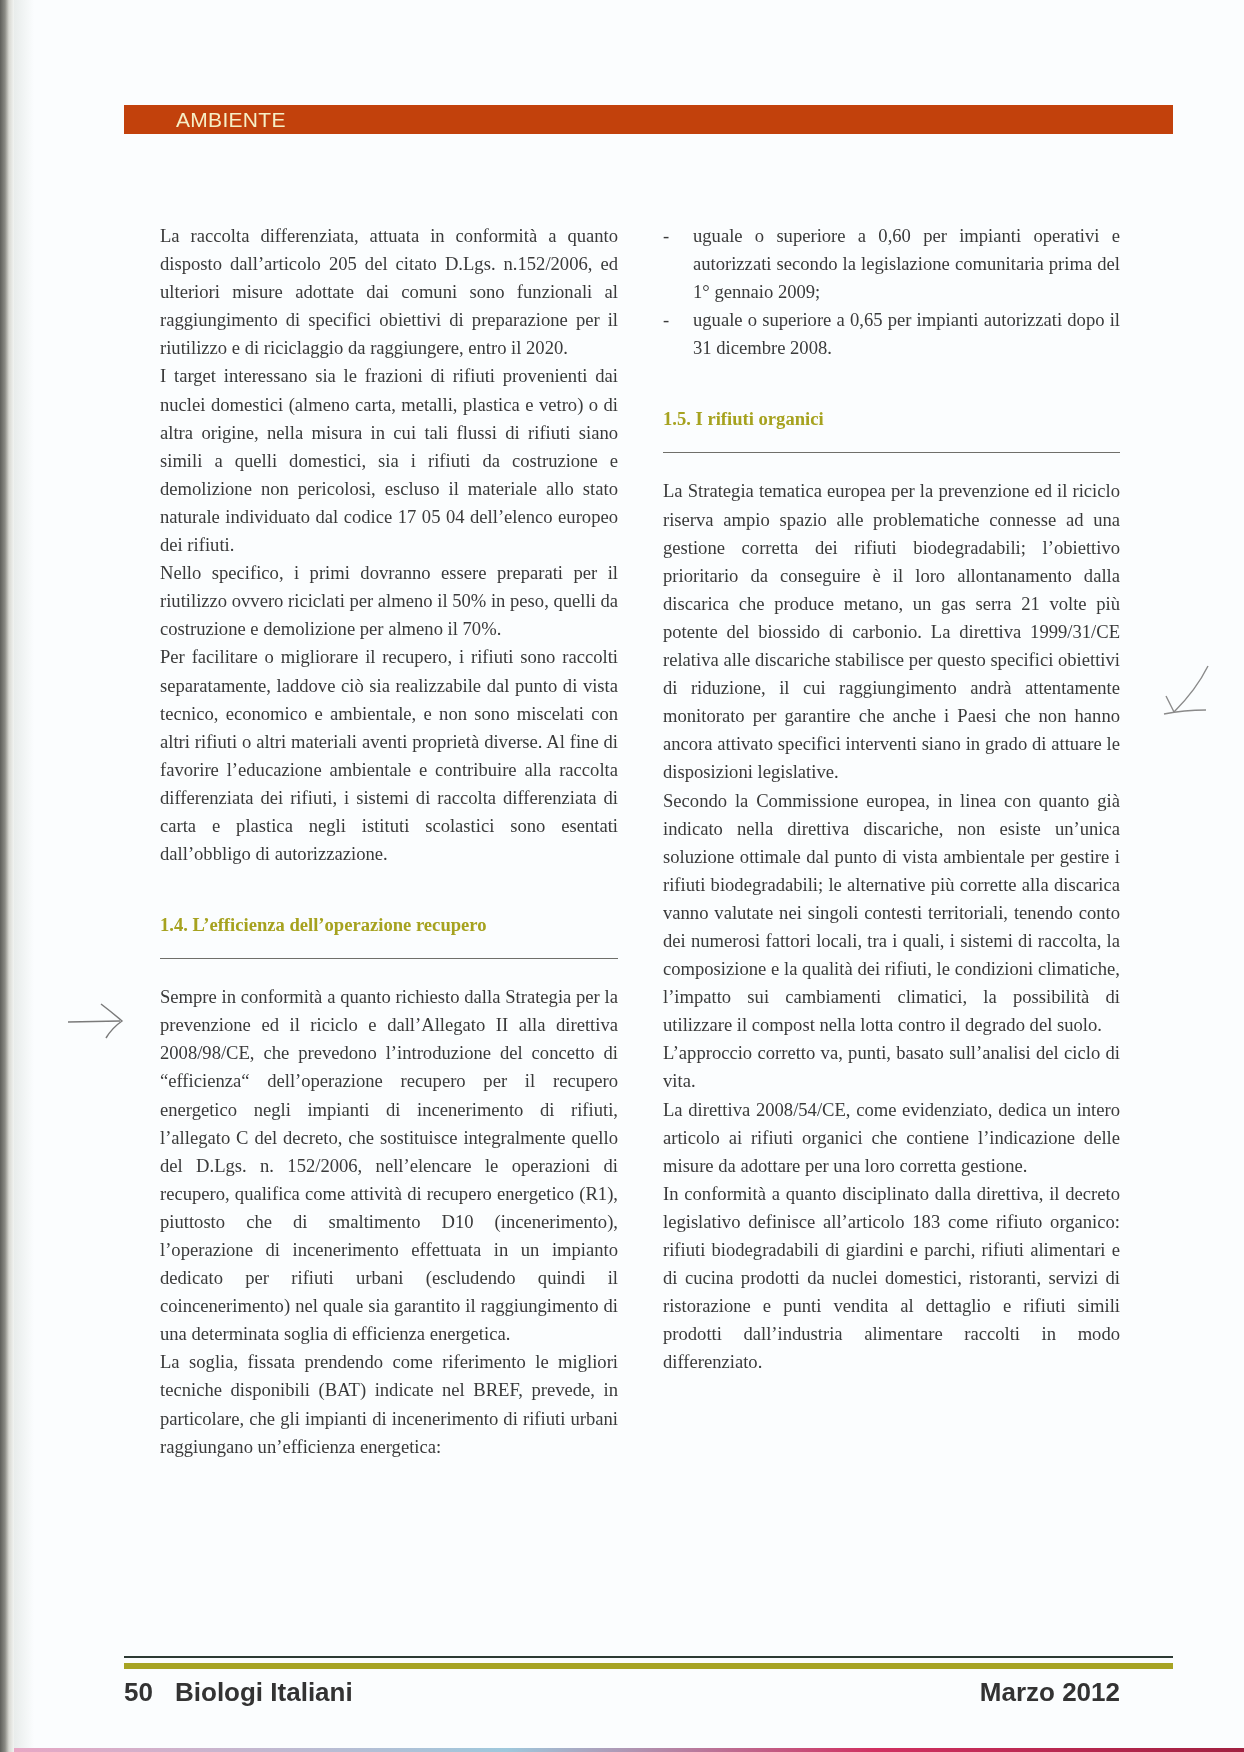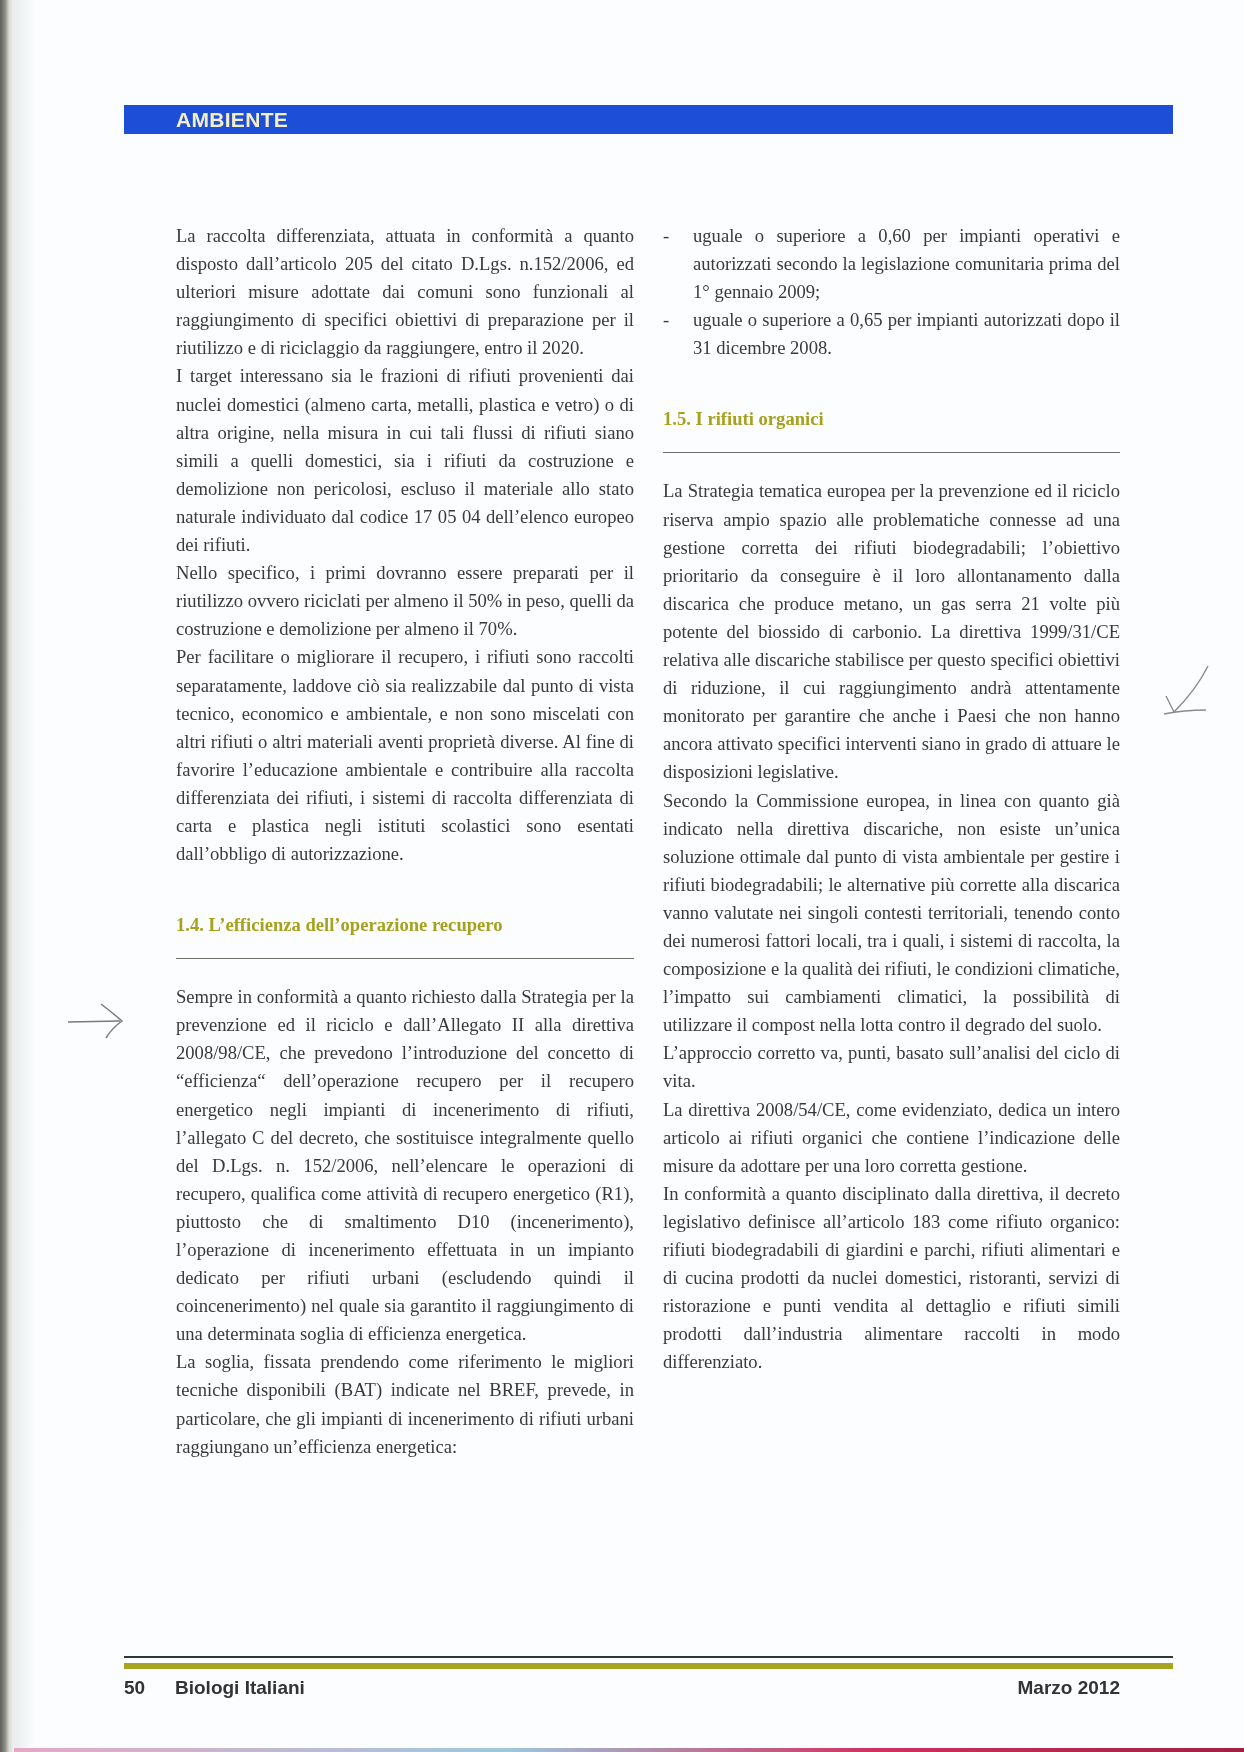--- a/index.html
+++ b/index.html
@@ -12,54 +12,53 @@
   .scan-edge {
     position: absolute; left: 0; top: 0; width: 14px; height: 1752px;
     background: linear-gradient(to right, #5e5e5a 0px, #8c8c86 5px, #d8d8d2 9px, #f2f4f2 14px);
   }
   .page-shade {
     position: absolute; left: 14px; top: 0; width: 20px; height: 1752px;
     background: linear-gradient(to right, #e8eceb, rgba(250,252,252,0));
   }
   .section-bar {
     position: absolute; left: 124px; top: 105px; width: 1049px; height: 29px;
-    background: #1d4ed8;
-    font-weight: bold;
+    background: #c2410c;
   }
   .section-bar span {
     position: absolute; left: 52px; top: 3px;
     font-family: "Liberation Sans", "DejaVu Sans", sans-serif;
     font-size: 21px; color: #f6efc6; letter-spacing: 0.3px;
   }
   .column {
     position: absolute; top: 222px; width: 458px;
     font-size: 18.6px; line-height: 28.1px; text-align: justify;
   }
-  .col-left { left: 176px; }
+  .col-left { left: 160px; }
   .col-right { left: 663px; width: 457px; }
   .column p { margin: 0; }
   .section-heading {
     font-weight: bold; color: #a6a21f; margin: 0;
     border-bottom: 1.5px solid #6f6f6a; padding-bottom: 20px;
     font-size: 18.6px; line-height: 26px;
   }
   .bullet { position: relative; padding-left: 30px; margin: 0; }
   .bullet .dash { position: absolute; left: 0; top: 0; }
   .gap-44 { height: 44px; }
   .gap-24 { height: 24px; }
   .footer-rule-dark {
     position: absolute; left: 124px; top: 1656px; width: 1049px; height: 2px; background: #2d3a34;
   }
   .footer-rule-olive {
     position: absolute; left: 124px; top: 1663px; width: 1049px; height: 6px; background: #a7a424;
   }
   .footer-text {
     position: absolute; top: 1677px;
     font-family: "Liberation Sans", "DejaVu Sans", sans-serif;
-    font-size: 19px; font-weight: bold; color: #333;
+    font-size: 26px; font-weight: bold; color: #333;
   }
   .page-number { left: 124px; }
   .magazine-name { left: 175px; }
   .issue-date { right: 124px; }
   .bottom-strip {
     position: absolute; left: 14px; bottom: 0; width: 1230px; height: 4px;
     background: linear-gradient(to right, #e7a7c4, #9ec8dc 40%, #d03060 70%, #a02040);
   }
   .annotation { position: absolute; }
   .arrow-right { left: 66px; top: 1000px; }

